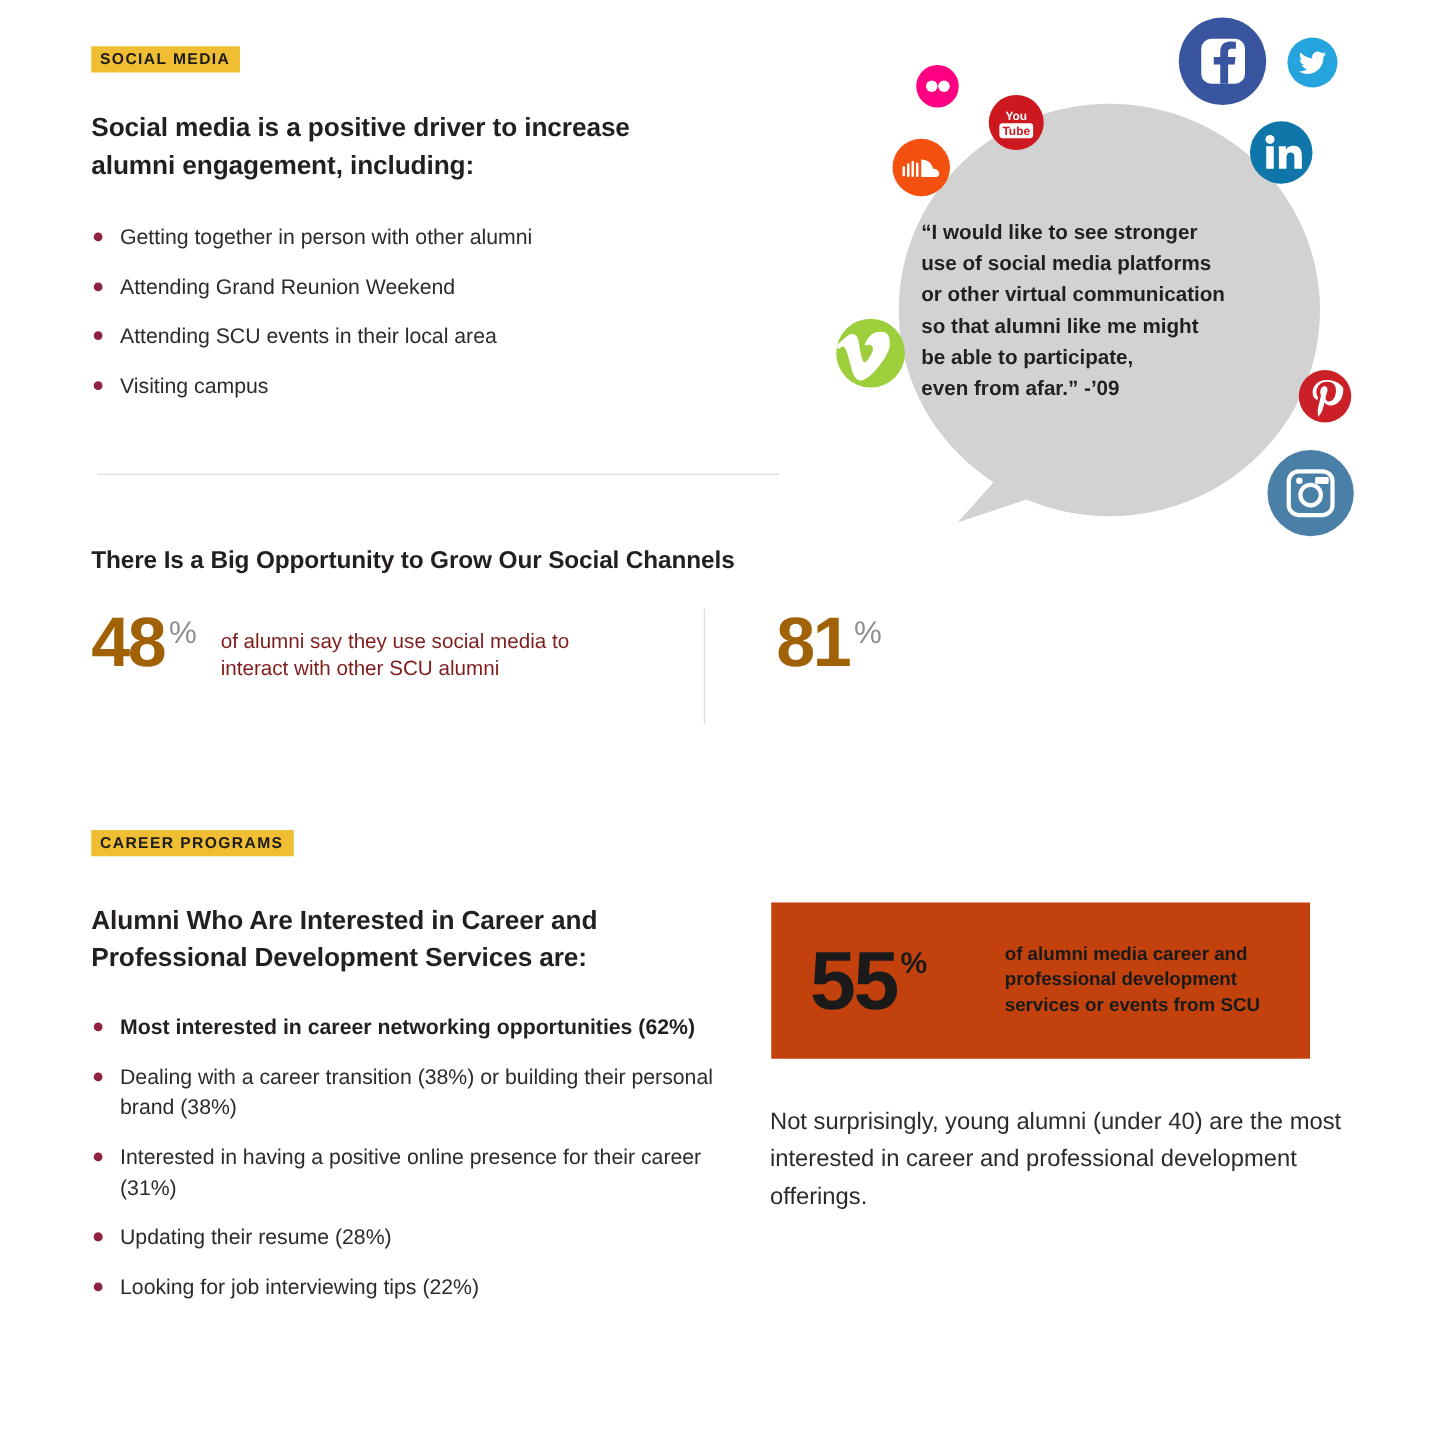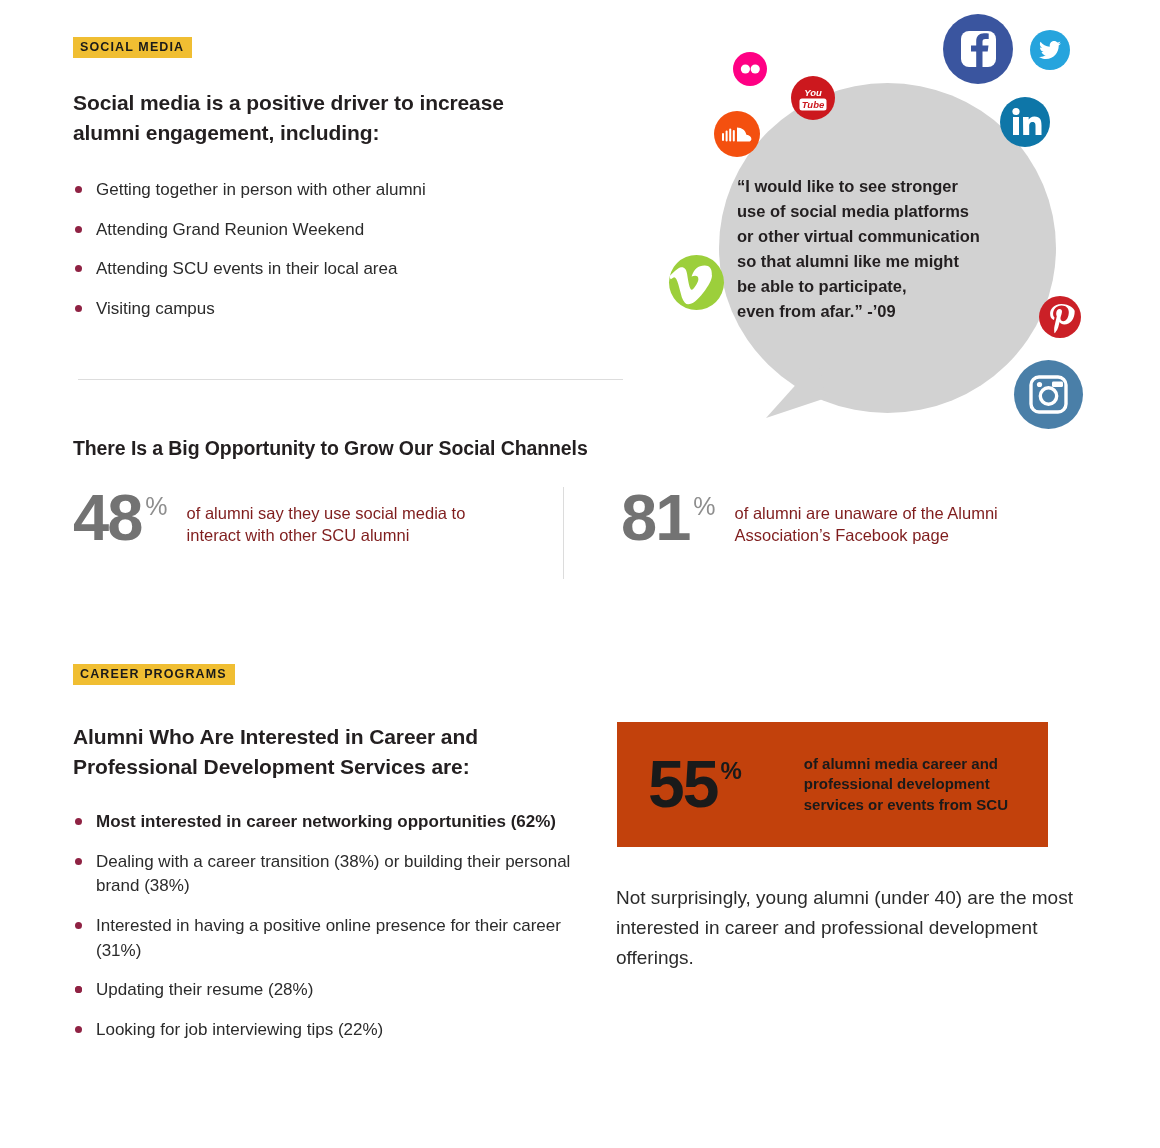--- a/index.html
+++ b/index.html
@@ -64,25 +64,25 @@
   .sub-head{
     font-size:19.5px;
     font-weight:bold;
     color:#231f20;
     letter-spacing:-0.1px;
   }
 
   
   .stat{position:absolute;display:flex;align-items:flex-start;}
   .stat .num{
-    font-size:65px;
+    font-size:56px;
     font-weight:bold;
     line-height:0.8;
     letter-spacing:-2px;
-    color:#737373;
+    color:#a16207;
     font-family:"Liberation Sans", sans-serif;
   }
   .stat .pct{
     font-size:25px;
     font-weight:normal;
     color:#8e8e8e;
     margin-left:4px;
     margin-top:2px;
     line-height:1;
   }
@@ -136,21 +136,20 @@
     width:300px;
     font-weight:bold;
   }
 
   
   .ico{
     position:absolute;
     border-radius:50%;
     display:flex;align-items:center;justify-content:center;
     overflow:hidden;
-    font-style:italic;
   }
   .ico svg{display:block;}
 </style>
 </head>
 <body>
 
 <div class="page">
 
   <div class="abs" style="left:73px;top:37px;">
     <span class="tag">SOCIAL MEDIA</span>
@@ -173,21 +172,20 @@
     <div class="num">48</div>
     <div class="pct">%</div>
     <div class="desc">of alumni say they use social media to interact with other SCU alumni</div>
   </div>
 
   <div class="vrule" style="left:563px;top:487px;height:92px;"></div>
 
   <div class="stat" style="left:621px;top:492px;">
     <div class="num">81</div>
     <div class="pct">%</div>
-    <div class="desc">of alumni are unaware of the Alumni Association’s Facebook page</div>
   </div>
 
   <div class="bubble" style="left:719px;top:83px;width:337px;height:330px;"></div>
   <svg class="abs" style="left:756px;top:360px;" width="80" height="62" viewBox="0 0 80 62">
     <path d="M62,0 L10,58 L70,38 Z" fill="#d2d2d2"></path>
   </svg>
 
   <div class="bubble-quote" style="left:737px;top:174px;">
     <div>“I would like to see stronger</div>
     <div>use of social media platforms</div>

